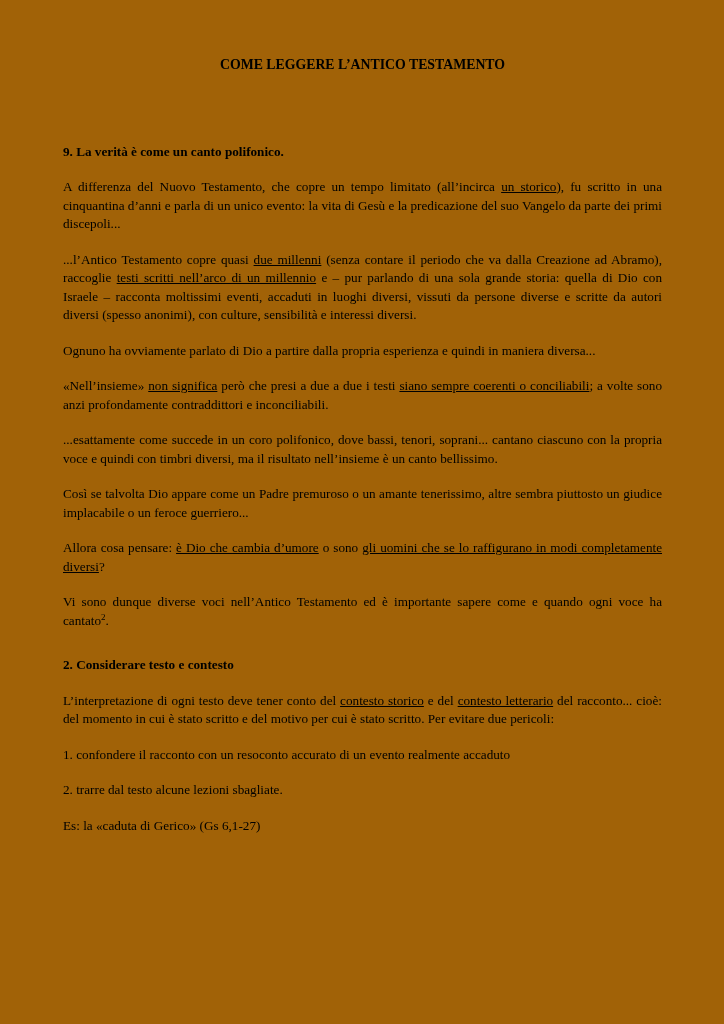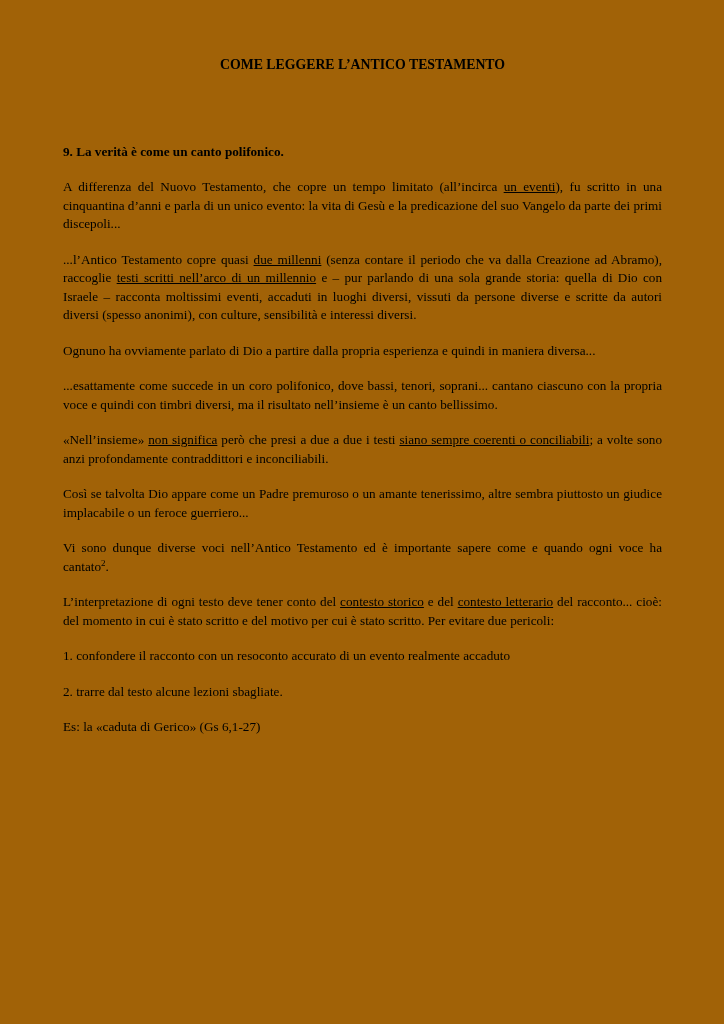--- a/index.html
+++ b/index.html
@@ -29,25 +29,27 @@
   .footnote { font-size:11px; line-height:15px; text-align:left; }
   .footnote sup { font-size:8px; }
 </style>
 </head>
 <body>
 
 <div class="page">
   <h1 class="title">COME LEGGERE L’ANTICO TESTAMENTO</h1>
   <div class="doc-body">
       <p class="heading">9. La verità è come un canto polifonico.</p>
-      <p class="para">A differenza del Nuovo Testamento, che copre un tempo limitato (all’incirca <span class="u">un eventi</span>), fu scritto in una cinquantina d’anni e parla di un unico evento: la vita di Gesù e la predicazione del suo Vangelo da parte dei primi discepoli...</p>
+      <p class="para">A differenza del Nuovo Testamento, che copre un tempo limitato (all’incirca <span class="u">un storico</span>), fu scritto in una cinquantina d’anni e parla di un unico evento: la vita di Gesù e la predicazione del suo Vangelo da parte dei primi discepoli...</p>
       <p class="para">...l’Antico Testamento copre quasi <span class="u">due millenni</span> (senza contare il periodo che va dalla Creazione ad Abramo), raccoglie <span class="u">testi scritti nell’arco di un millennio</span> e – pur parlando di una sola grande storia: quella di Dio con Israele – racconta moltissimi eventi, accaduti in luoghi diversi, vissuti da persone diverse e scritte da autori diversi (spesso anonimi), con culture, sensibilità e interessi diversi.</p>
       <p class="para">Ognuno ha ovviamente parlato di Dio a partire dalla propria esperienza e quindi in maniera diversa...</p>
+      <p class="para">«Nell’insieme» <span class="u">non significa</span> però che presi a due a due i testi <span class="u">siano sempre coerenti o conciliabili</span>; a volte sono anzi profondamente contraddittori e inconciliabili.</p>
       <p class="para">...esattamente come succede in un coro polifonico, dove bassi, tenori, soprani... cantano ciascuno con la propria voce e quindi con timbri diversi, ma il risultato nell’insieme è un canto bellissimo.</p>
-      <p class="para">«Nell’insieme» <span class="u">non significa</span> però che presi a due a due i testi <span class="u">siano sempre coerenti o conciliabili</span>; a volte sono anzi profondamente contraddittori e inconciliabili.</p>
       <p class="para">Così se talvolta Dio appare come un Padre premuroso o un amante tenerissimo, altre sembra piuttosto un giudice implacabile o un feroce guerriero...</p>
+      <p class="para">Allora cosa pensare: <span class="u">è Dio che cambia d’umore</span> o sono <span class="u">gli uomini che se lo raffigurano in modi completamente diversi</span>?</p>
       <p class="para">Vi sono dunque diverse voci nell’Antico Testamento ed è importante sapere come e quando ogni voce ha cantato<sup>2</sup>.</p>
+      <p class="heading">2. Considerare testo e contesto</p>
       <p class="para">L’interpretazione di ogni testo deve tener conto del <span class="u">contesto storico</span> e del <span class="u">contesto letterario</span> del racconto... cioè: del momento in cui è stato scritto e del motivo per cui è stato scritto. Per evitare due pericoli:</p>
       <p class="para">1. confondere il racconto con un resoconto accurato di un evento realmente accaduto</p>
       <p class="para">2. trarre dal testo alcune lezioni sbagliate.</p>
       <p class="para">Es: la «caduta di Gerico» (Gs 6,1-27)</p>
     </div>
 </div>
 
 </body></html>

